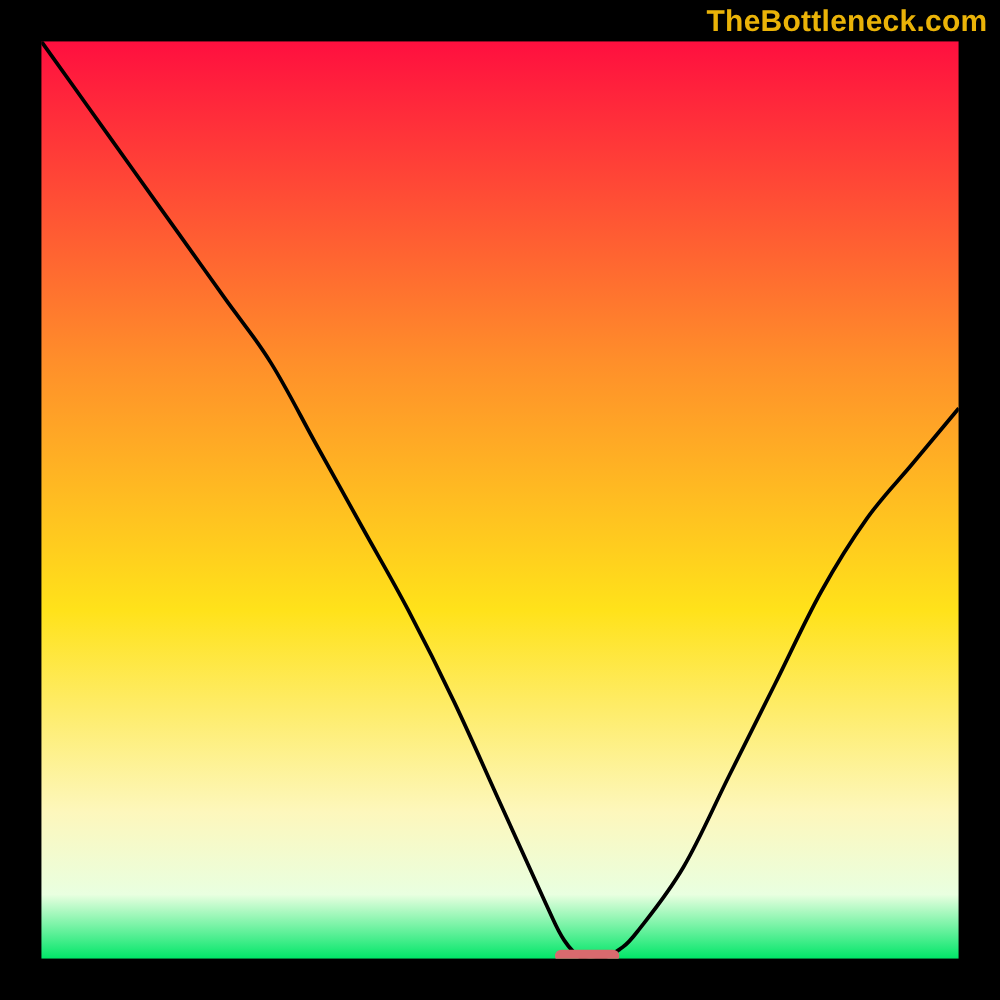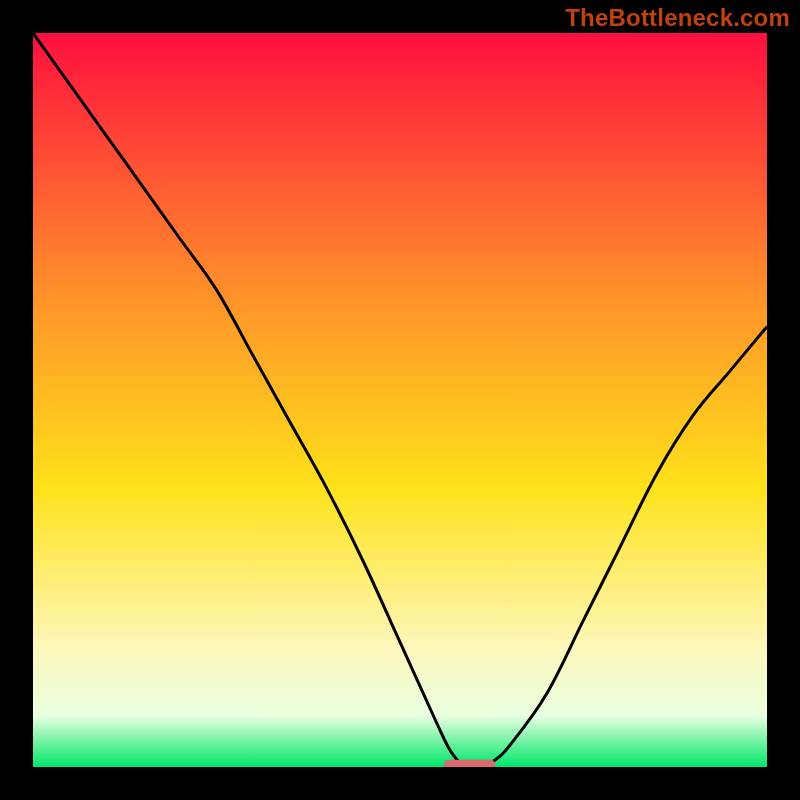--- a/index.html
+++ b/index.html
@@ -14,21 +14,21 @@
   .frame {
     position: relative;
     width: 800px;
     height: 800px;
     background: #000;
   }
   .watermark {
     position: absolute;
     top: 4px;
     right: 10px;
-    color: #c2410c;
+    color: #eab308;
     font-size: 24px;
     font-weight: 600;
     letter-spacing: 0.2px;
     z-index: 10;
     user-select: none;
   }
   .plot-wrap {
     position: absolute;
     left: 33px;
     top: 33px;

